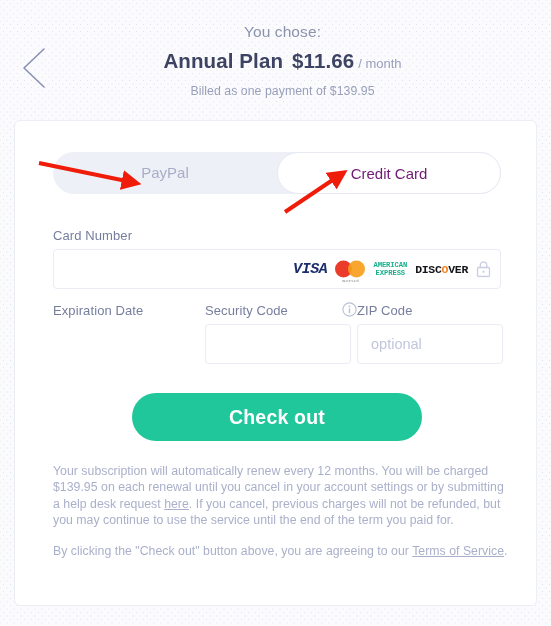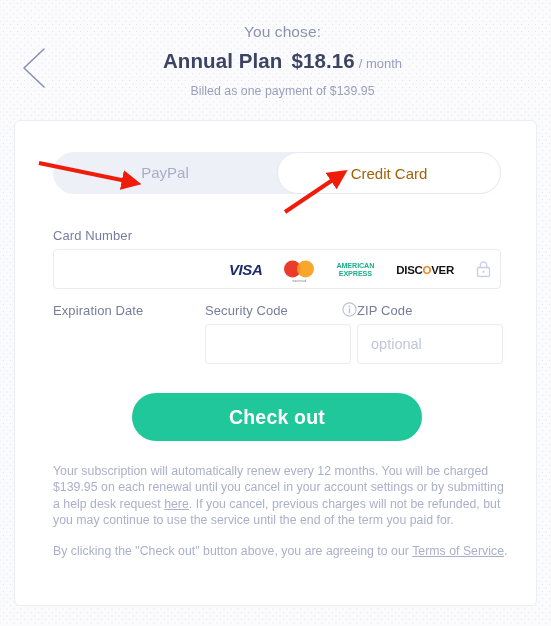--- a/index.html
+++ b/index.html
@@ -107,21 +107,21 @@
     left: 0;
     width: 224px;
     color: #a8aec7;
   }
   .toggle-opt.active {
     left: 224px;
     width: 224px;
     background: #ffffff;
     border: 1px solid #e7e9f3;
     border-radius: 21px;
-    color: #a16207;
+    color: #701a75;
   }
 
   
   .field-label {
     font-size: 13px;
     color: #767e9e;
     letter-spacing: .1px;
   }
   .input-box {
     box-sizing: border-box;
@@ -141,21 +141,22 @@
 
   #card-number-label { position: absolute; left: 38px; top: 107px; }
   #card-number-input { left: 38px; top: 128px; width: 448px; height: 40px; }
 
   .brands {
     position: absolute;
     right: 9px; top: 50%;
     transform: translateY(-50%);
     display: flex;
     align-items: center;
-    gap: 22px;
+    gap: 8px;
+    font-family: Liberation Mono, monospace;
   }
   .visa {
     font-size: 15px;
     font-weight: bold;
     font-style: italic;
     color: #1b2d6b;
     letter-spacing: -.4px;
   }
   .mc { position: relative; width: 30px; height: 17px; }
   .mc-c { position: absolute; top: 0; width: 17px; height: 17px; border-radius: 50%; }
@@ -229,21 +230,21 @@
     width: 551px; height: 626px;
     pointer-events: none;
   }
 </style>
 </head>
 <body>
 
 <div class="header">
   <div class="you-chose">You chose:</div>
   <div class="plan-line">
-    <span class="plan-name">Annual Plan</span><span class="plan-price">$18.16</span><span class="plan-period">/ month</span>
+    <span class="plan-name">Annual Plan</span><span class="plan-price">$11.66</span><span class="plan-period">/ month</span>
   </div>
   <div class="billed-note">Billed as one payment of $139.95</div>
 </div>
 
 <div class="back-chevron">
   <svg width="34" height="46" viewBox="0 0 34 46">
     <polyline points="26,4 6,23 26,42" fill="none" stroke="#8a92b4" stroke-width="1.6" stroke-linecap="round" stroke-linejoin="round"></polyline>
   </svg>
 </div>
 

